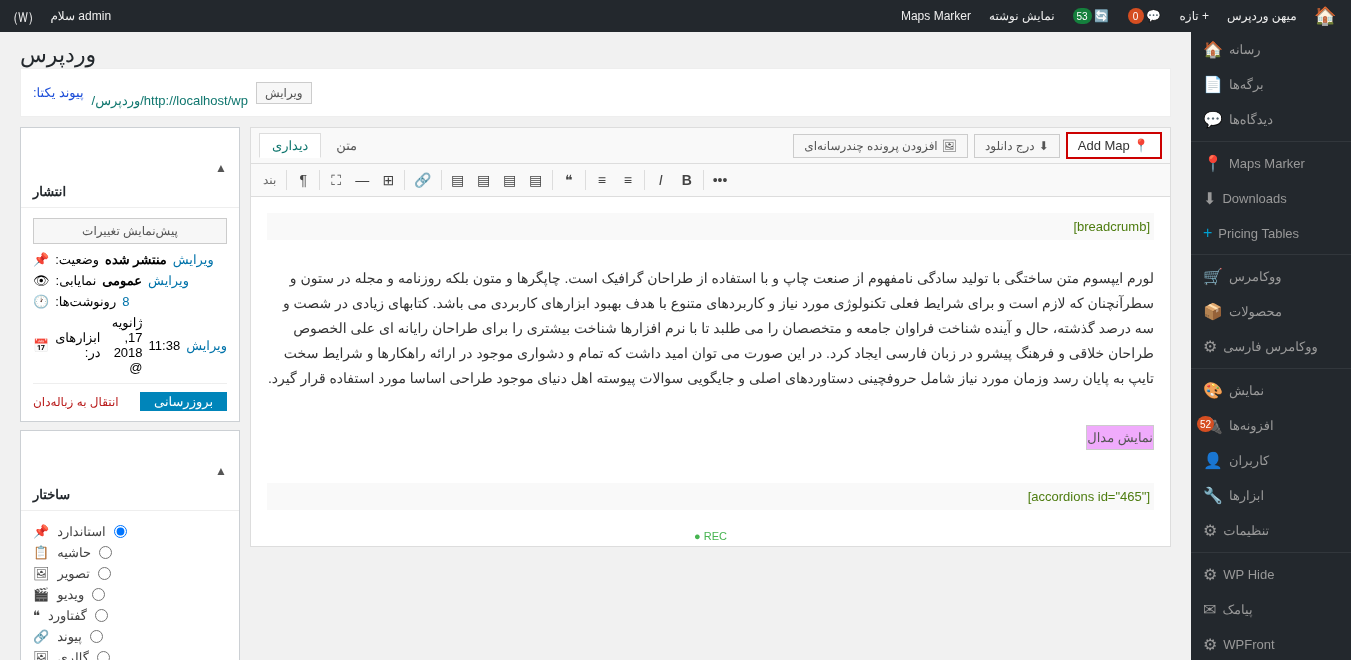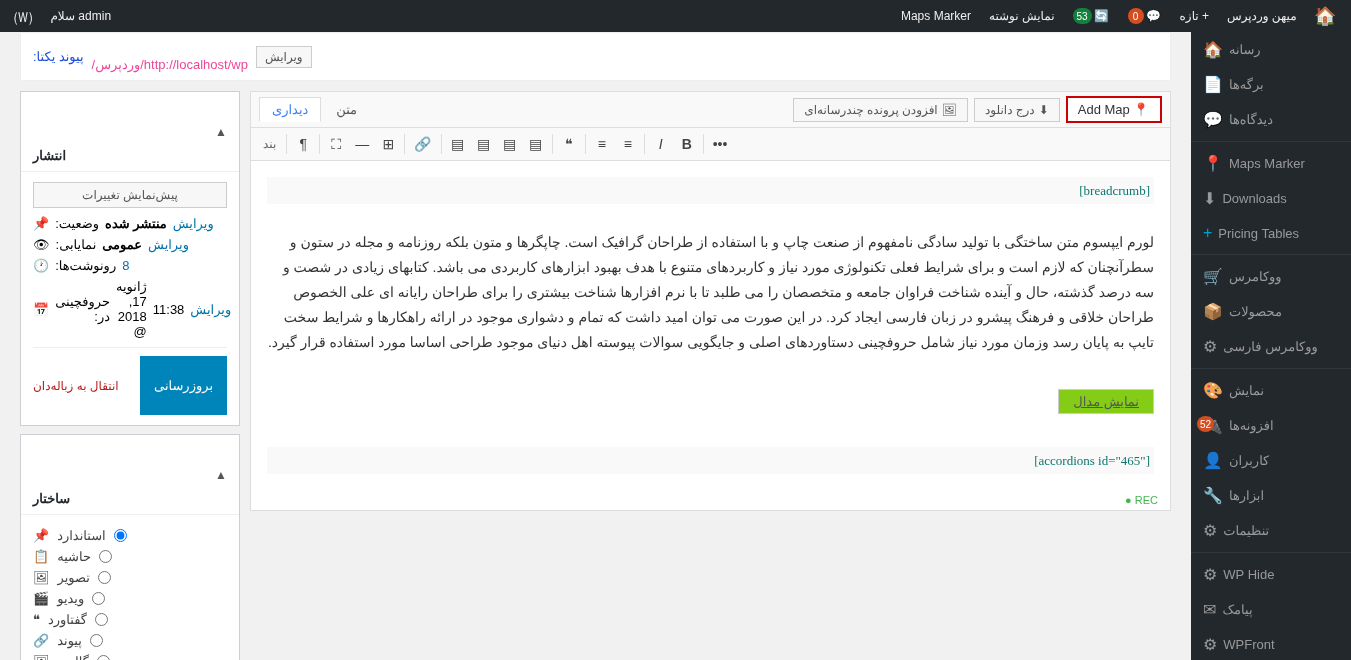--- a/index.html
+++ b/index.html
@@ -93,21 +93,21 @@
       background: #fff;
       padding: 8px 12px;
       border-bottom: 1px solid #e5e5e5;
       display: flex;
       align-items: center;
       justify-content: flex-end;
       gap: 8px;
       font-size: 13px;
     }
     .permalink-label { color: #1d4ed8; }
-    .permalink-url { color: #ec4899; margin-top: 16px; }
+    .permalink-url { color: #0f766e; margin-top: 16px; }
     .permalink-edit-btn {
       background: #f7f7f7;
       border: 1px solid #ccc;
       padding: 3px 8px;
       cursor: pointer;
       font-size: 12px;
       color: #555;
     }
 
     
@@ -125,21 +125,21 @@
       cursor: pointer;
       font-size: 13px;
       border: 1px solid transparent;
       background: transparent;
       color: #555;
     }
     .editor-tab.active {
       background: #fff;
       border: 1px solid #ddd;
       border-bottom-color: #fff;
-      color: #3b82f6;
+      color: #0f766e;
     }
     .editor-tab-buttons { display: flex; gap: 6px; align-items: center; }
     .add-map-btn {
       background: #fff;
       border: 2px solid #cc0000;
       padding: 4px 10px;
       cursor: pointer;
       font-size: 13px;
       color: #333;
       display: flex;
@@ -204,36 +204,35 @@
     .editor-content {
       padding: 16px;
       min-height: 280px;
       direction: rtl;
       text-align: right;
       font-size: 14px;
       line-height: 1.8;
       color: #333;
     }
     .shortcode-line {
-      color: #0f766e;
+      color: #4d7c0f;
       background: #f9f9f9;
       padding: 2px 4px;
-      font-family: Liberation Serif, serif;
+      font-family: Liberation Sans, sans-serif;
       font-size: 13px;
     }
     .show-modal-btn {
       float: left;
       margin: 8px 0;
-      padding: 4px 14px;
-      background: #84cc16;
+      padding: 4px 0;
+      background: #f0abfc;
       border: 1px solid #ccc;
       cursor: pointer;
       font-size: 13px;
       color: #555;
-      text-decoration: underline;
     }
     .editor-wrap { position: relative; }
 
     
     #postbox-container {
       width: 220px;
       flex-shrink: 0;
       display: flex;
       flex-direction: column;
       gap: 8px;
@@ -271,21 +270,21 @@
       justify-content: space-between;
       align-items: center;
       margin-top: 8px;
       border-top: 1px solid #eee;
       padding-top: 8px;
     }
     .btn-publish {
       background: #0085ba;
       color: #fff;
       border: none;
-      padding: 22px 14px;
+      padding: 2px 14px;
       cursor: pointer;
       font-size: 13px;
     }
     .btn-preview {
       background: #f7f7f7;
       border: 1px solid #ccc;
       padding: 5px 10px;
       cursor: pointer;
       font-size: 12px;
       color: #555;
@@ -406,20 +405,23 @@
       <span class="menu-item-icon">✉</span>
     </div>
     <div class="menu-item">
       <span class="menu-item-label">WPFront</span>
       <span class="menu-item-icon">⚙</span>
     </div>
   </div>
 
   <div id="wpcontent">
 
+    <div class="page-title-area">
+      <h1 class="page-title">وردپرس</h1>
+    </div>
 
     <div class="permalink-bar" style="margin: 0 20px; border: 1px solid #eee;">
       <button class="permalink-edit-btn">ویرایش</button>
       <span class="permalink-url">http://localhost/wp/وردپرس/</span>
       <span class="permalink-label">پیوند یکتا:</span>
     </div>
 
     <div id="post-body">
 
       <div id="post-body-content">
@@ -482,21 +484,21 @@
             <p class="shortcode-line">[breadcrumb]</p>
             <br>
             <p>لورم ایپسوم متن ساختگی با تولید سادگی نامفهوم از صنعت چاپ و با استفاده از طراحان گرافیک است. چاپگرها و متون بلکه روزنامه و مجله در ستون و سطرآنچنان که لازم است و برای شرایط فعلی تکنولوژی مورد نیاز و کاربردهای متنوع با هدف بهبود ابزارهای کاربردی می باشد. کتابهای زیادی در شصت و سه درصد گذشته، حال و آینده شناخت فراوان جامعه و متخصصان را می طلبد تا با نرم افزارها شناخت بیشتری را برای طراحان رایانه ای علی الخصوص طراحان خلاقی و فرهنگ پیشرو در زبان فارسی ایجاد کرد. در این صورت می توان امید داشت که تمام و دشواری موجود در ارائه راهکارها و شرایط سخت تایپ به پایان رسد وزمان مورد نیاز شامل حروفچینی دستاوردهای اصلی و جایگویی سوالات پیوسته اهل دنیای موجود طراحی اساسا مورد استفاده قرار گیرد.</p>
             <br>
             <div style="display:flex; justify-content:flex-start;">
               <button class="show-modal-btn">نمایش مدال</button>
             </div>
             <br>
             <p class="shortcode-line">["accordions id="465]</p>
           </div>
-          <span style="color:#46b450; font-size:11px; display:block; text-align:right; padding: 4px 12px;">REC ●</span>
+          <span style="color:#46b450; font-size:11px; display:block; text-align:center; padding: 4px 12px;">REC ●</span>
         </div>
       </div>
 
       <div id="postbox-container">
 
         <div class="postbox">
           <div class="postbox-header">
             <span class="postbox-toggle">▲</span>
             <span class="postbox-title">انتشار</span>
           </div>
@@ -520,21 +522,21 @@
             <div class="publish-status-row">
               <span class="publish-link">8</span>
               <span>رونوشت‌ها:</span>
               <span>🕐</span>
             </div>
 
             <div class="publish-status-row">
               <span class="publish-link">ویرایش</span>
               <span>11:38</span>
               <span>ژانویه 17, 2018 @</span>
-              <span>حروفچینی در:</span>
+              <span>ابزارهای در:</span>
               <span>📅</span>
             </div>
 
             <div class="publish-actions">
               <button class="btn-publish">بروزرسانی</button>
               <span class="send-to-trash">انتقال به زباله‌دان</span>
             </div>
           </div>
         </div>
 

